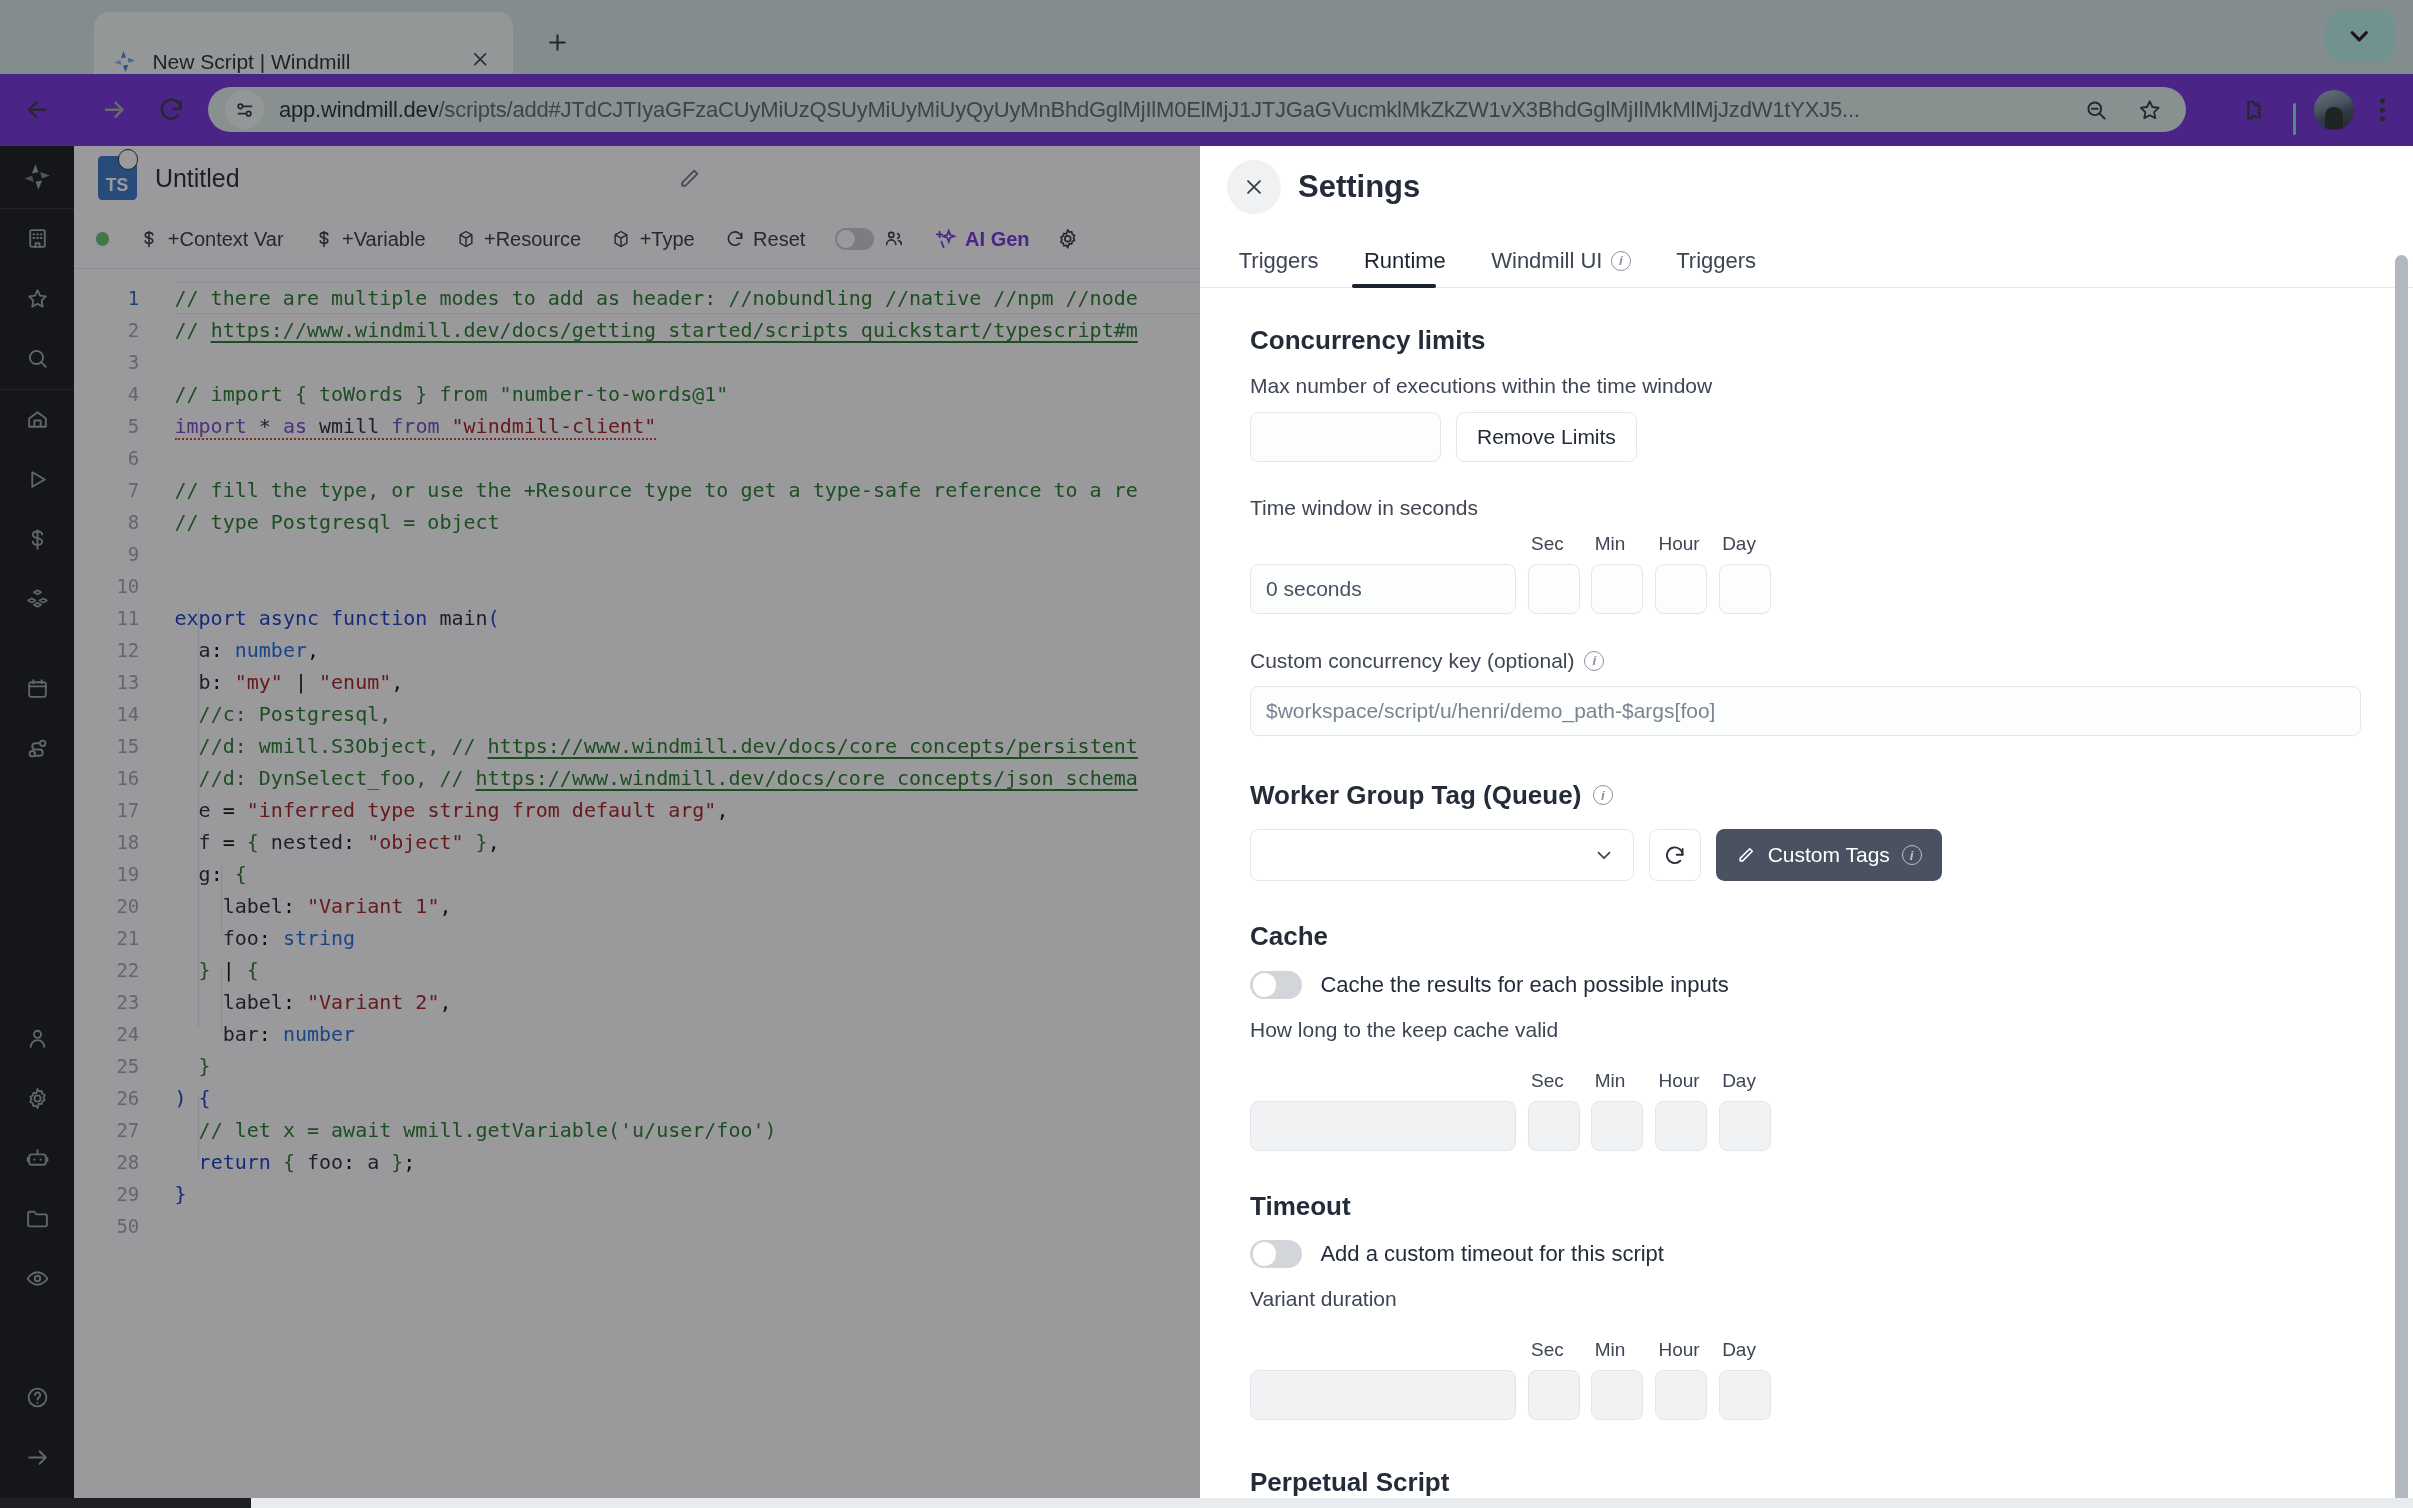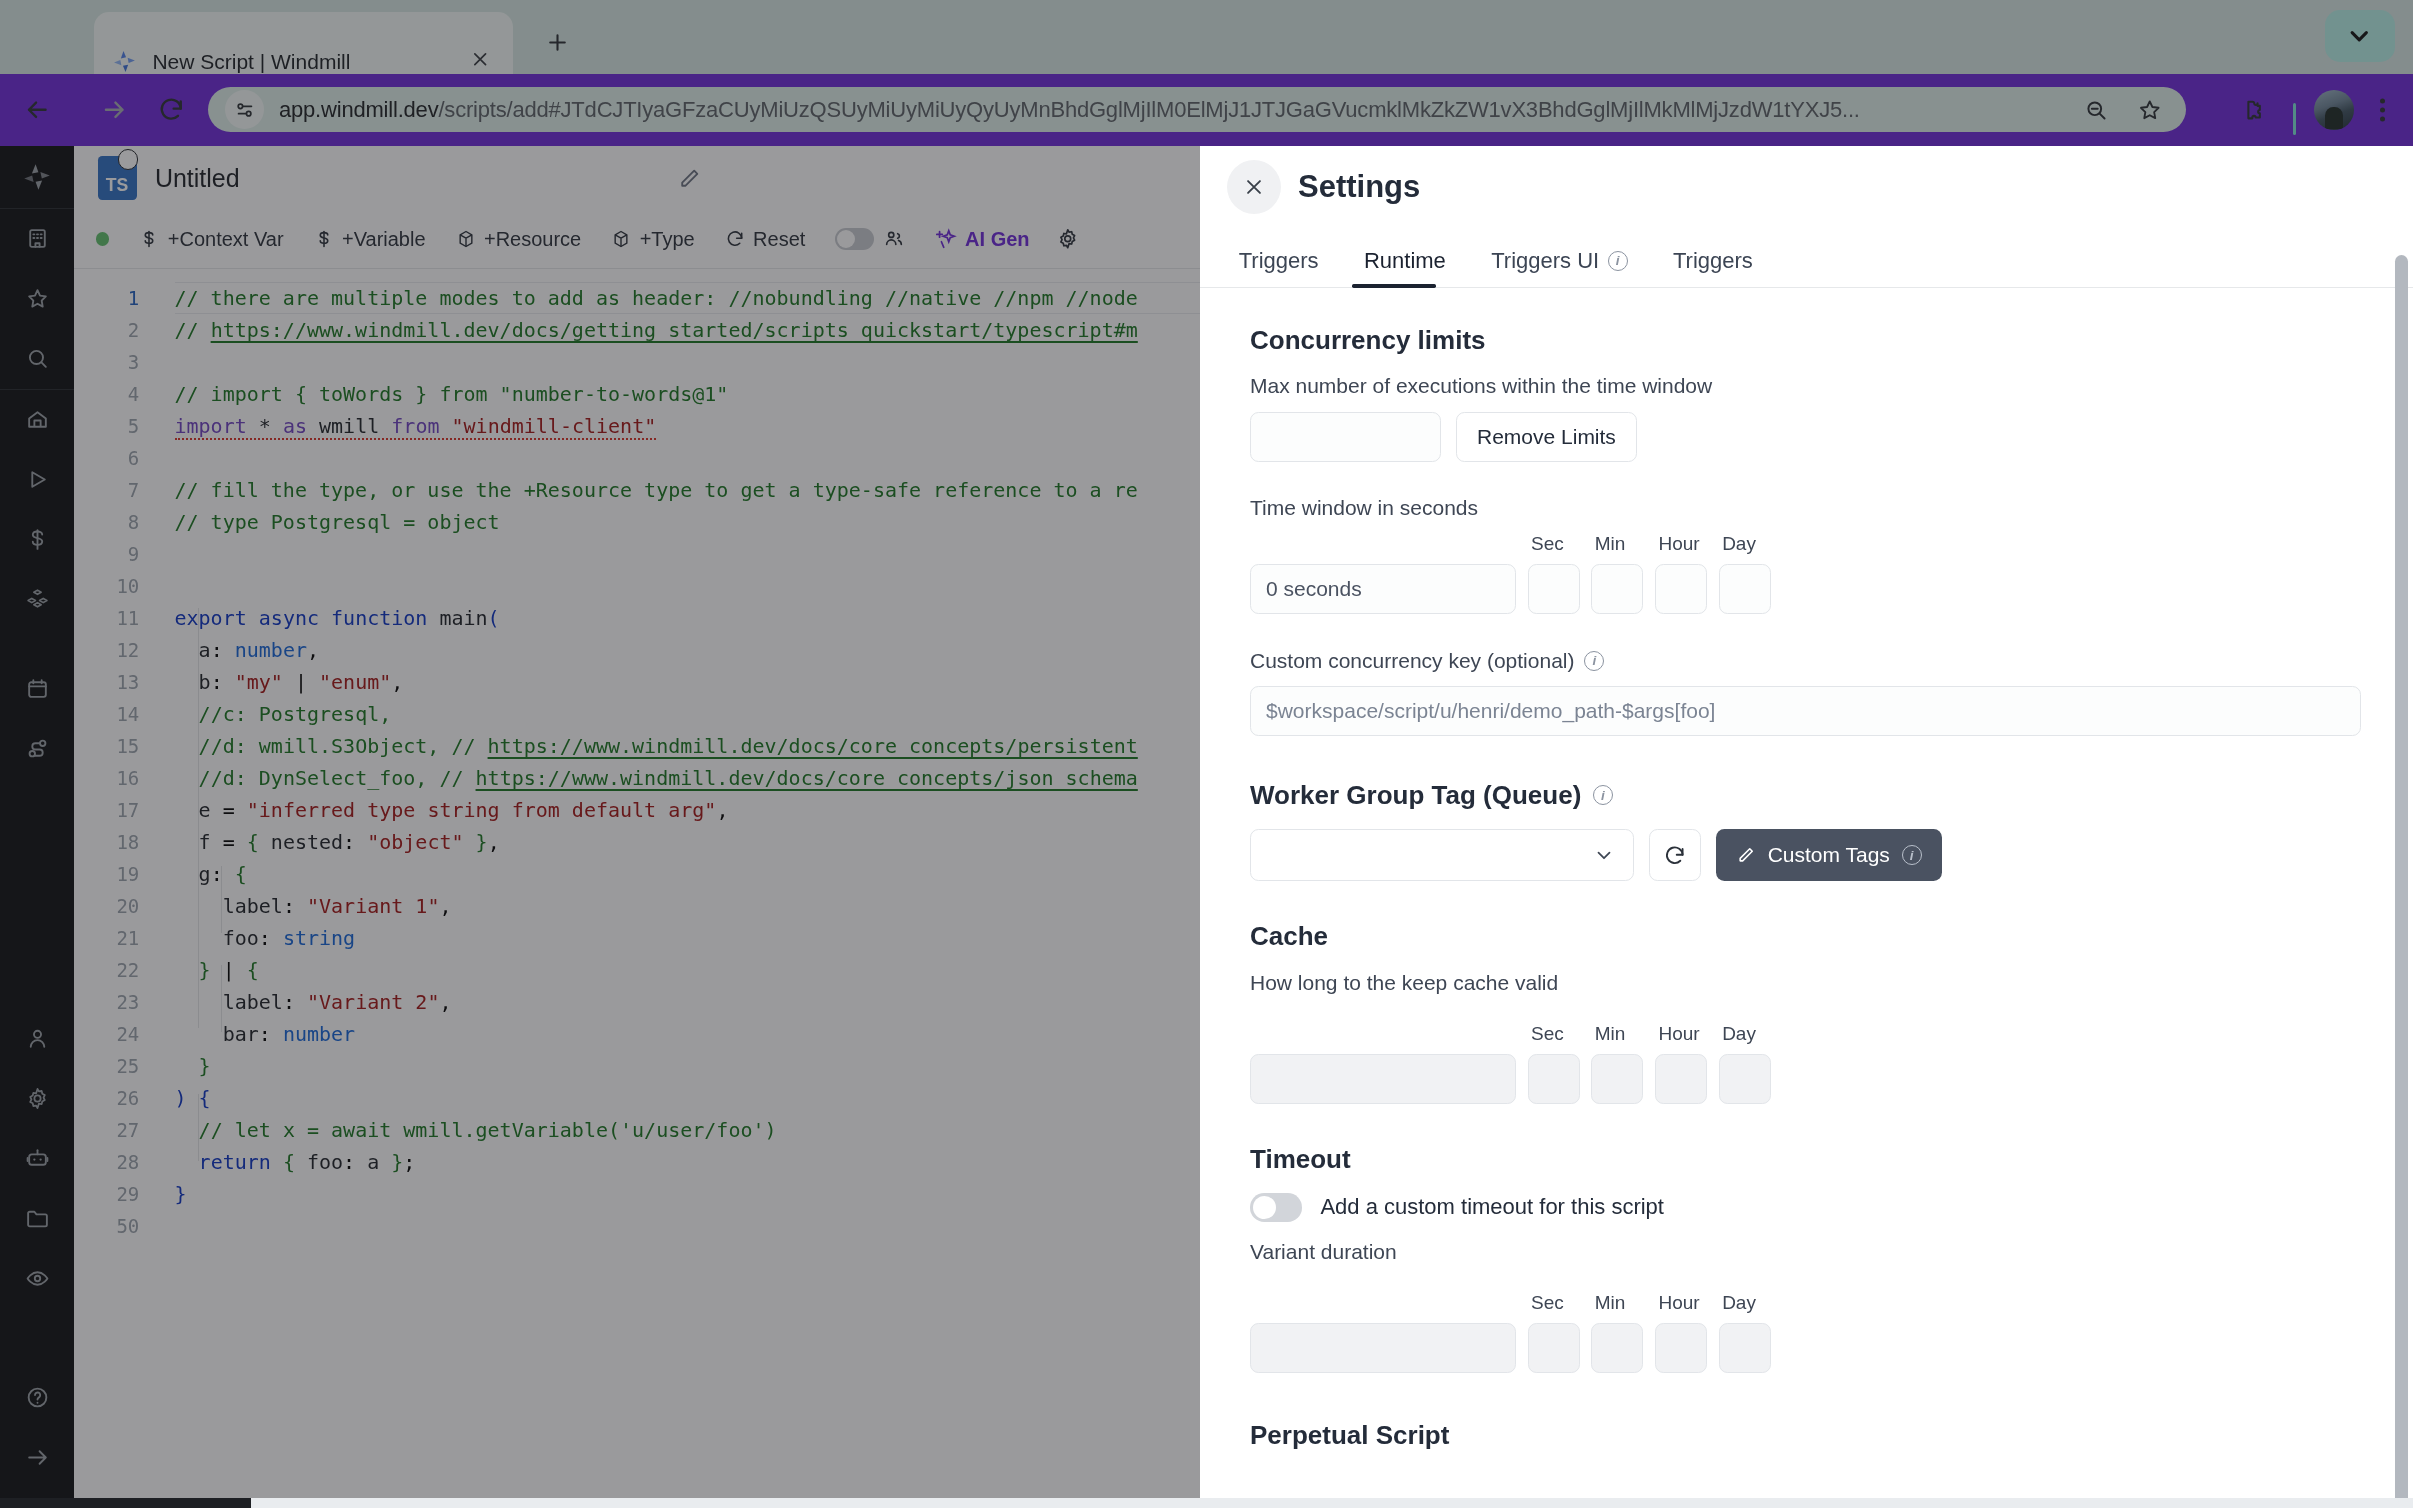--- a/index.html
+++ b/index.html
@@ -653,21 +653,21 @@
     </div>
 
     <div class="drawer-tabs">
       <span class="dtab">
         <span>Triggers</span>
       </span>
       <span class="dtab active">
         <span>Runtime</span>
       </span>
       <span class="dtab">
-        <span>Triggers UI</span>
+        <span>Windmill UI</span>
         <span class="info-i">i</span>
       </span>
       <span class="dtab">
         <span>Triggers</span>
       </span>
     </div>
 
     <div class="drawer-body">
 
       <div class="sec-title">Concurrency limits</div>
@@ -730,20 +730,24 @@
             <svg width="20" height="20" viewBox="0 0 24 24" fill="none" stroke="#fff" stroke-width="1.9" stroke-linejoin="round">
                 <path d="M16.5 4.5l3 3L8 19H5v-3z"></path>
               </svg>
           </span>
           <span>Custom Tags</span>
           <span class="info-i light">i</span>
         </div>
       </div>
 
       <div class="sec-title">Cache</div>
+      <div class="toggle-row" style="margin-bottom:18.4px">
+        <span class="toggle"></span>
+        <span class="toggle-lab">Cache the results for each possible inputs</span>
+      </div>
       <div class="help-text" style="margin-bottom:28.5px">How long to the keep cache valid</div>
       <div class="dur-group" style="margin-bottom:40px">
         <div class="txt-input main-dur grey"></div>
         <div class="dur-unit">
           <span class="u-lab">Sec</span>
           <div class="dur-box grey"></div>
         </div>
         <div class="dur-unit">
           <span class="u-lab">Min</span>
           <div class="dur-box grey"></div>

